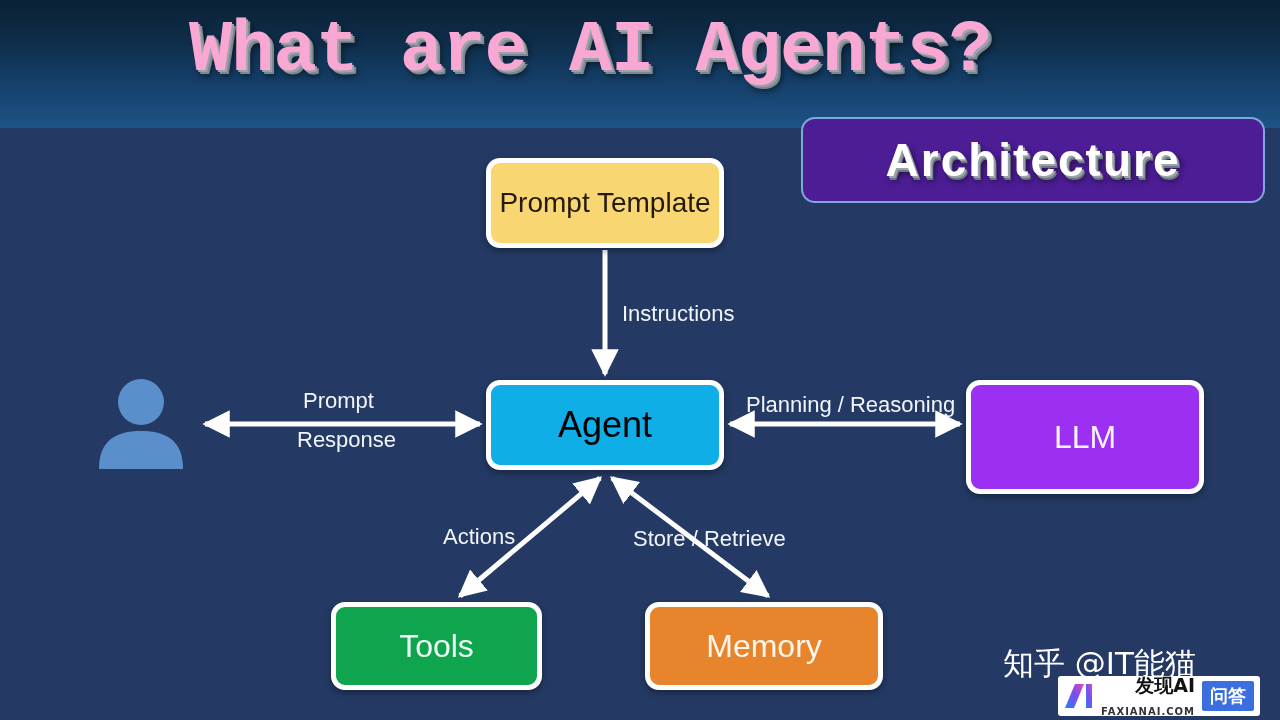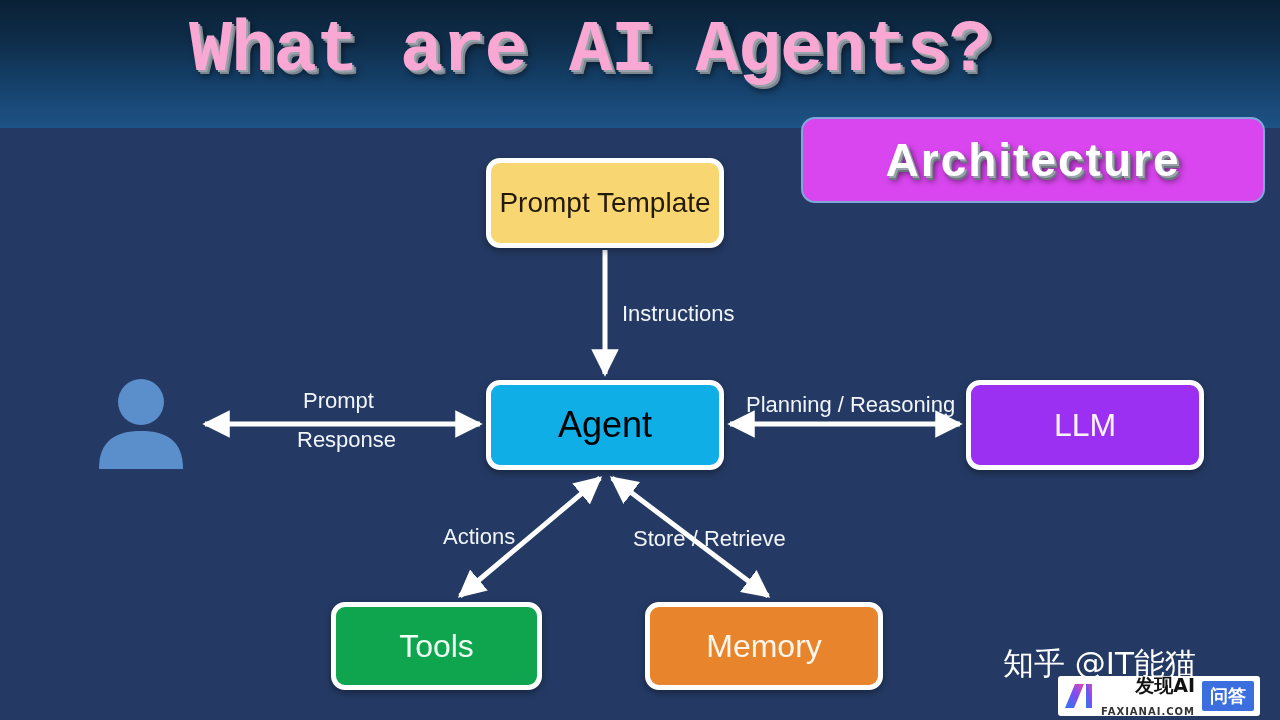--- a/index.html
+++ b/index.html
@@ -22,21 +22,21 @@
     color:#f9a8d4;
     letter-spacing:-1px;
     text-shadow: 2px 2px 0 #9aa3ab, 4px 4px 0 #7e878f, 5px 6px 7px rgba(0,0,0,0.55);
     white-space:nowrap;
     font-family:Liberation Mono, monospace;
   }
 
   
   #arch-badge {
     position:absolute; left:801px; top:117px; width:464px; height:86px;
-    background:#d946ef;
+    background:#4c1d95;
     border:2px solid #7fa8d8;
     border-radius:14px;
     display:flex; align-items:center; justify-content:center;
   }
   #arch-badge-label {
     font-size:46px; font-weight:bold; color:#ffffff;
     letter-spacing:2px;
     text-shadow: 2px 2px 0 #9aa3ab, 3px 4px 0 #6e777f, 4px 5px 6px rgba(0,0,0,0.6);
   }
 
@@ -52,21 +52,21 @@
     box-shadow: 0 3px 7px rgba(0,0,0,0.35);
   }
   .node-label { font-weight:400; line-height:1; }
 
   #node-prompt-template { left:486px; top:158px; width:238px; height:90px; background:#F8D772; }
   #node-prompt-template .node-label { color:#241a09; font-size:28px; }
 
   #node-agent { left:486px; top:380px; width:238px; height:90px; background:#0FAEE6; }
   #node-agent .node-label { color:#000000; font-size:36px; }
 
-  #node-llm { left:966px; top:380px; width:238px; height:90px; background:#9B2FF2; }
+  #node-llm { left:966px; top:380px; width:238px; height:114px; background:#9B2FF2; }
   #node-llm .node-label { color:#fbf3ff; font-size:32px; }
 
   #node-tools { left:331px; top:602px; width:211px; height:88px; background:#0FA44E; }
   #node-tools .node-label { color:#eefff4; font-size:32px; }
 
   #node-memory { left:645px; top:602px; width:238px; height:88px; background:#E8842C; }
   #node-memory .node-label { color:#fff6ec; font-size:32px; }
 
   
   .edge-label {

